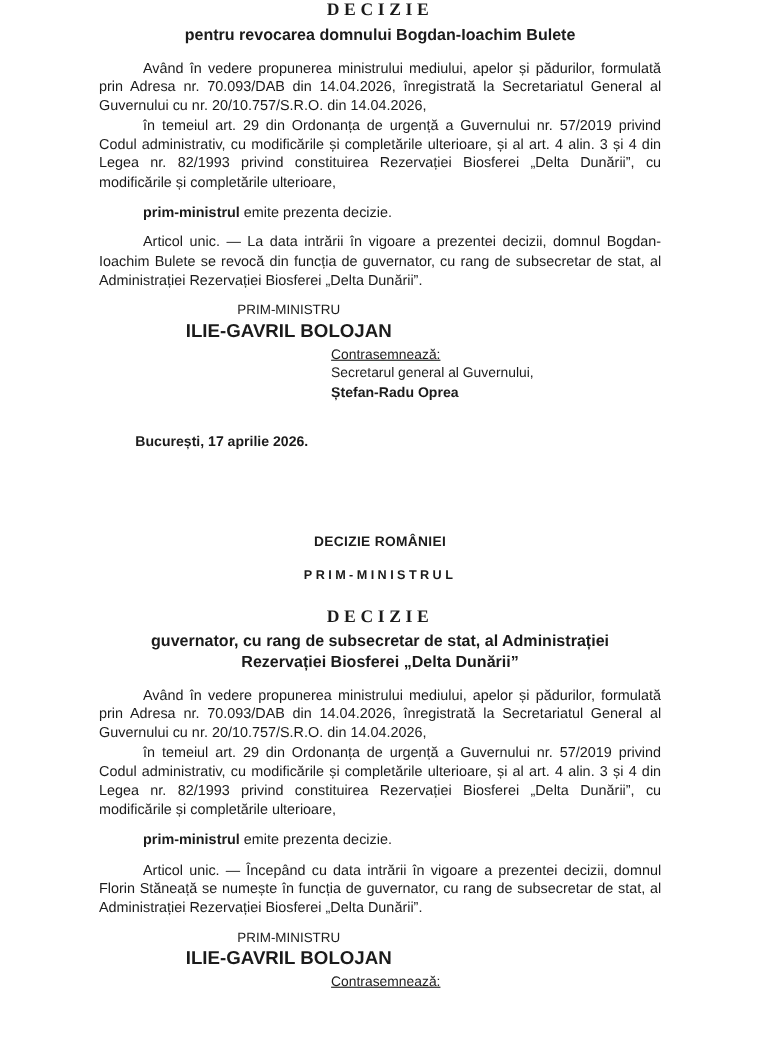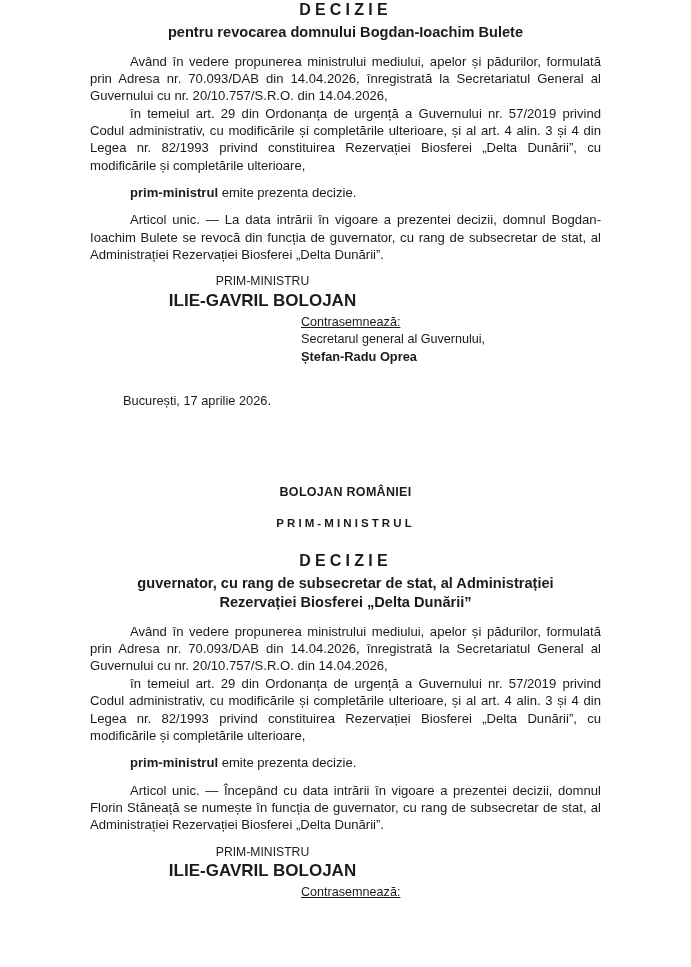--- a/index.html
+++ b/index.html
@@ -45,20 +45,21 @@
     letter-spacing: 3.1px;
     line-height: 1.2;
     margin-top: 17px;
   }
   .decizie {
     text-align: center;
     font-weight: bold;
     font-size: 16px;
     letter-spacing: 4.2px;
     line-height: 1.2;
+    font-family: Liberation Serif, serif;
   }
   .doc-title {
     text-align: center;
     font-weight: bold;
     font-size: 14.6px;
     line-height: 1.33;
     margin-top: 4px;
   }
   .doc-title .tl {
     display: block;
@@ -119,20 +120,21 @@
     font-weight: bold;
     line-height: 1.35;
   }
 
   
   .placedate {
     margin-top: 27px;
     font-size: 12.8px;
     line-height: 1.33;
     text-indent: 33px;
+    font-weight: bold;
   }
   .docnum {
     font-size: 12.8px;
     line-height: 1.33;
     text-indent: 33px;
   }
 
   
   .doc-sep {
     height: 76px;
@@ -178,21 +180,21 @@
     </div>
 
     <div class="placedate">București, 17 aprilie 2026.</div>
 
   </div>
 
   <div class="doc-sep"></div>
 
   <div class="doc">
 
-    <div class="org-line">BOLOJAN ROMÂNIEI</div>
+    <div class="org-line">DECIZIE ROMÂNIEI</div>
 
     <div class="pm-line">PRIM-MINISTRUL</div>
 
     <div class="para-gap"></div>
     <div class="para-gap"></div>
 
     <div class="decizie">DECIZIE</div>
 
     <div class="doc-title">
       <span class="tl">guvernator, cu rang de subsecretar de stat, al Administrației</span>

